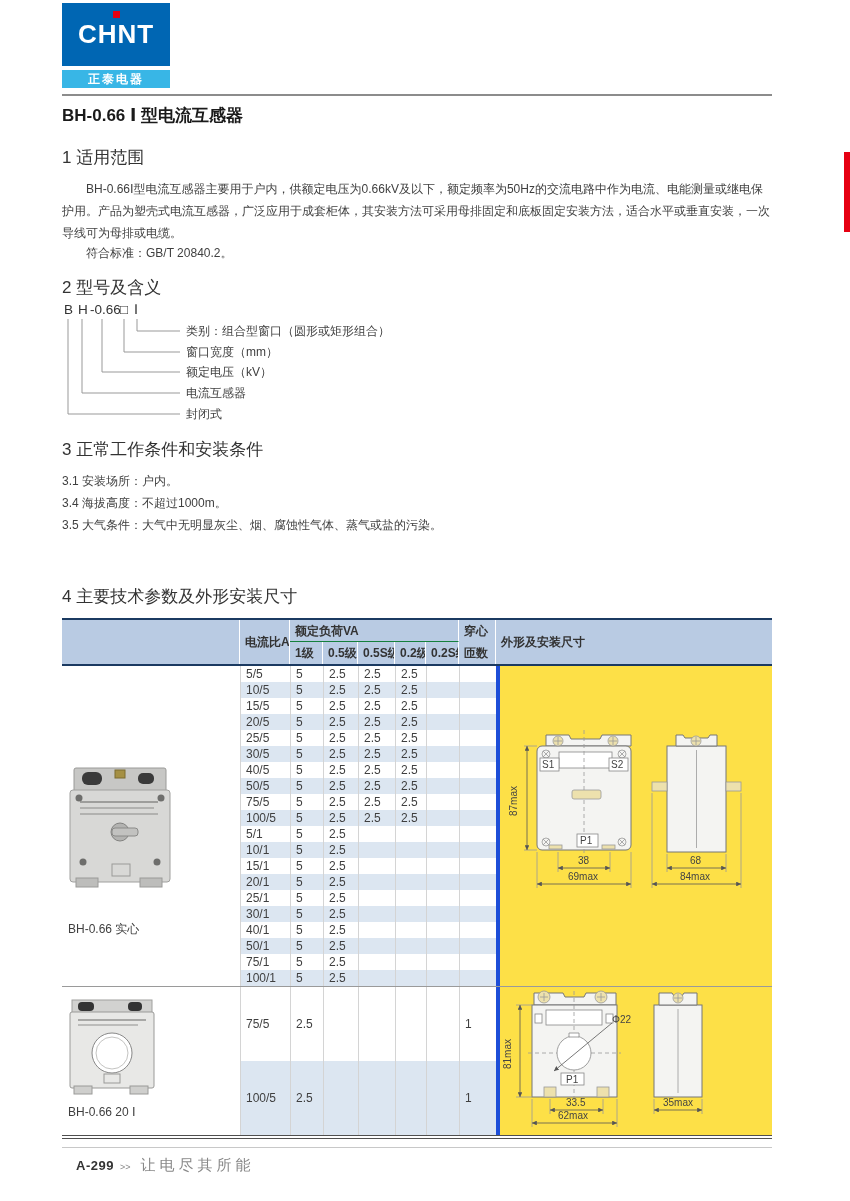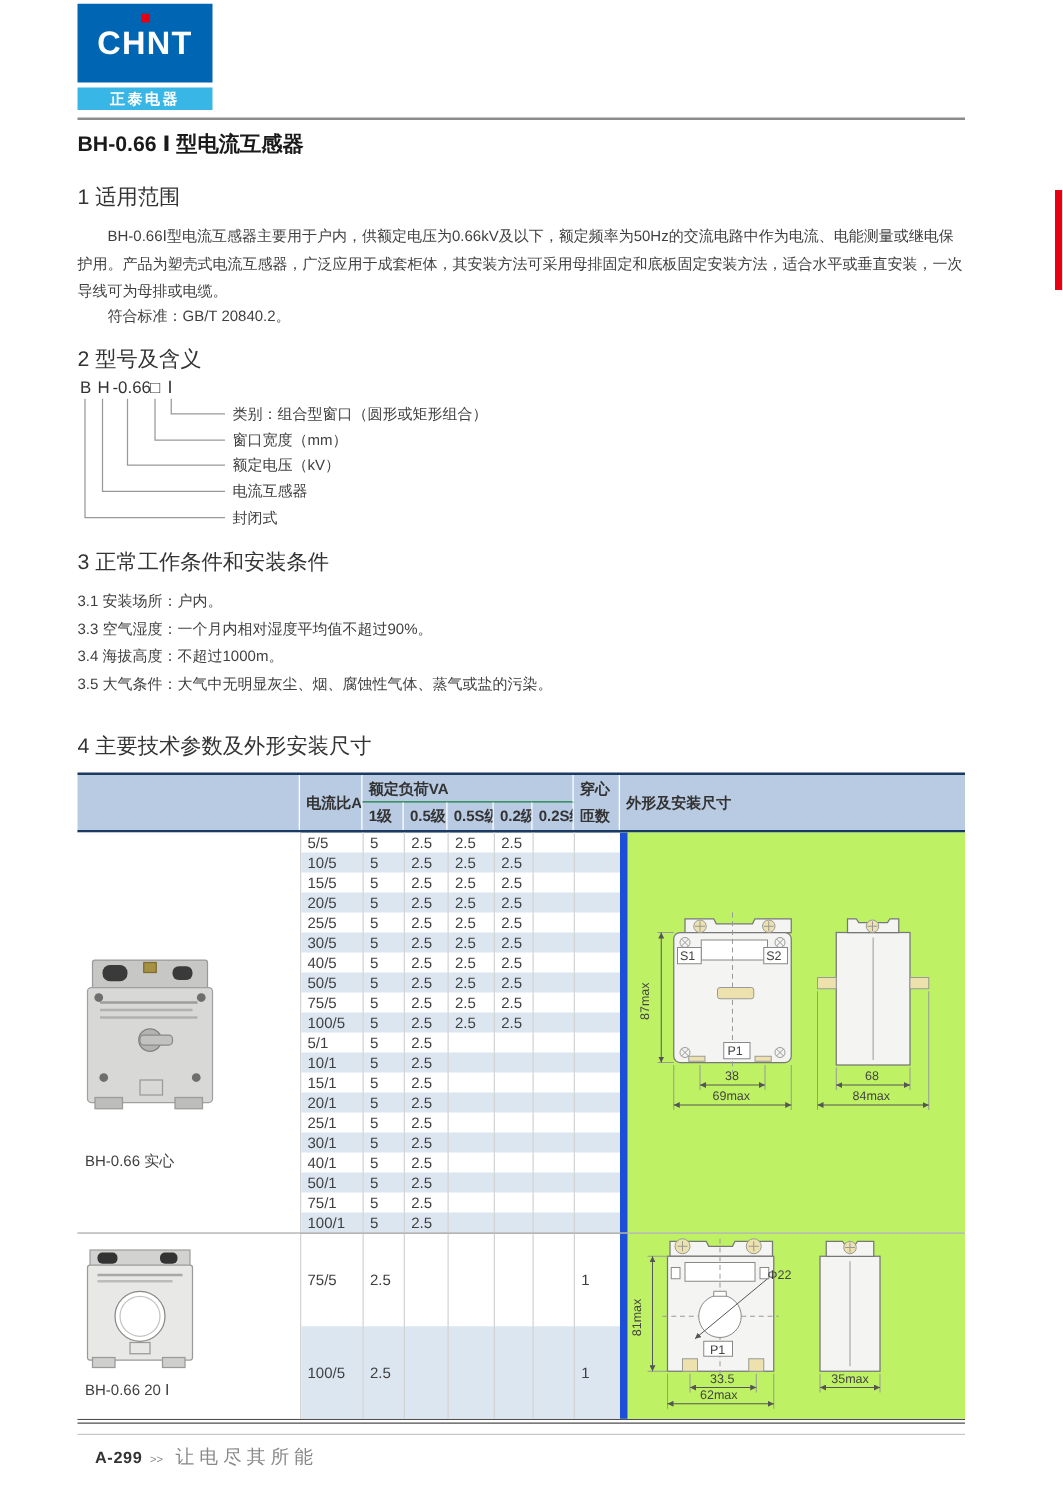--- a/index.html
+++ b/index.html
@@ -45,21 +45,21 @@
   .h-burden{grid-column:3/8;grid-row:1;border-bottom:1px solid #15803d;}
   .h-c0{grid-column:3;grid-row:2;} .h-c1{grid-column:4;grid-row:2;} .h-c2{grid-column:5;grid-row:2;}
   .h-c3{grid-column:6;grid-row:2;} .h-c4{grid-column:7;grid-row:2;}
   .h-turns{grid-column:8;grid-row:1/3;}
   .h-outline{grid-column:9;grid-row:1/3;display:flex;align-items:center;border-right:none;}
 
   .t-sec{display:grid;grid-template-columns:178px 256px 276px;position:relative;}
   .t-sec.sec2{border-top:1px solid #9a9a9a;}
   .prod-cell{position:relative;background:#fff;}
   .rows-host{border-left:1px solid #d4d4d4;}
-  .outline-cell{position:relative;background:#bef264;border-left:6px solid #1d4ed8;}
+  .outline-cell{position:relative;background:#fde047;border-left:4px solid #1d4ed8;}
   .t-row{display:grid;grid-template-columns:50px 33px 35px 37px 31px 33px 37px;}
   .t-row.stripe{background:#dce6f1;}
   .sec1 .t-row{height:16px;}
   .sec2 .t-row{height:74px;}
   .t-cell{padding-left:5px;border-right:1px solid #d4d4d4;display:flex;align-items:center;
           color:#3f3f3f;overflow:hidden;}
   .prod-caption{position:absolute;left:6px;font-size:12px;color:#3f3f3f;white-space:nowrap;}
   .cap1{top:255px;} .cap2{top:118px;}
   .prod-img{position:absolute;}
   .img1{left:6px;top:100px;} .img2{left:6px;top:11px;}
@@ -116,21 +116,20 @@
     <text class="model-label" x="124" y="35">类别：组合型窗口（圆形或矩形组合）</text>
     <text class="model-label" x="124" y="56">窗口宽度（mm）</text>
     <text class="model-label" x="124" y="76">额定电压（kV）</text>
     <text class="model-label" x="124" y="97">电流互感器</text>
     <text class="model-label" x="124" y="118">封闭式</text>
   </svg>
 
   <div class="h2 s3-h">3 正常工作条件和安装条件</div>
   <div class="s3-list body-text">
     <div class="s3-item">3.1 安装场所：户内。</div>
-    <div class="s3-item">3.3 空气湿度：一个月内相对湿度平均值不超过90%。</div>
     <div class="s3-item">3.4 海拔高度：不超过1000m。</div>
     <div class="s3-item">3.5 大气条件：大气中无明显灰尘、烟、腐蚀性气体、蒸气或盐的污染。</div>
   </div>
 
   <div class="h2 s4-h">4 主要技术参数及外形安装尺寸</div>
 
   <div class="ct-table">
     <div class="t-head">
       <div class="h-cell h-prod"></div>
       <div class="h-cell h-ratio">电流比A</div>

